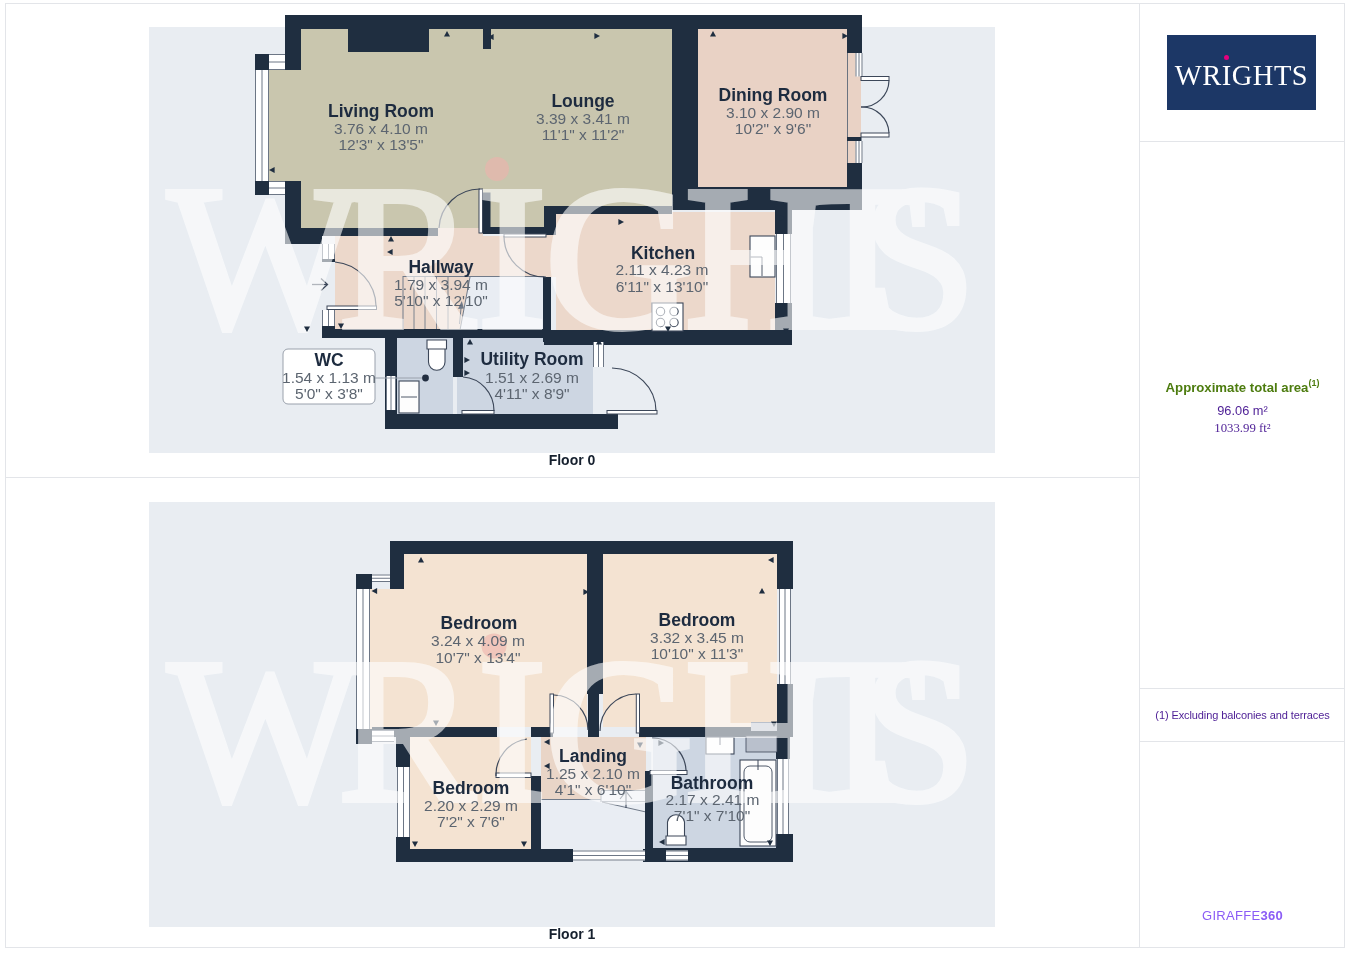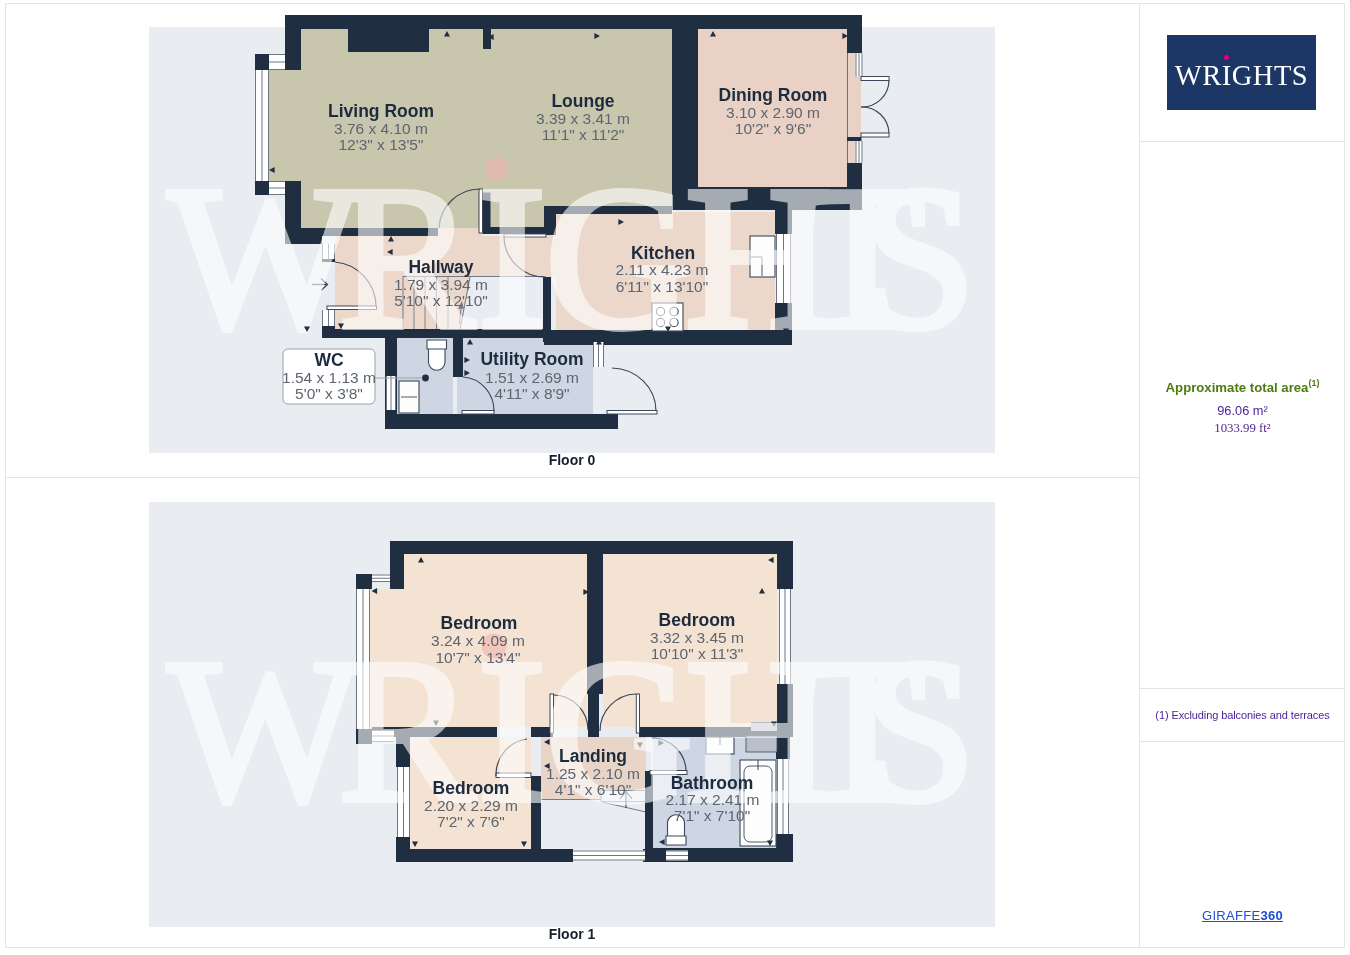--- a/index.html
+++ b/index.html
@@ -484,14 +484,14 @@
 
   <div class="abs" style="left:1224px;top:55px;width:5px;height:5px;border-radius:50%;background:#e6007e;"></div>
 
   <div class="abs" style="left:1140px;top:378px;width:205px;text-align:center;font-size:13.2px;font-weight:bold;color:#4d7c0f;">Approximate total area<span style="font-size:9px;vertical-align:6px;font-weight:bold;">(1)</span></div>
   <div class="abs sbtxt" style="left:1140px;top:403px;width:205px;text-align:center;font-size:12.8px;">96.06 m²</div>
   <div class="abs sbtxt" style="left:1140px;top:421px;width:205px;text-align:center;font-size:12.8px;font-family:Liberation Serif, serif;">1033.99 ft²</div>
 
   <div class="abs sbtxt" style="left:1140px;top:709px;width:205px;text-align:center;font-size:11px;letter-spacing:-0.1px;">(1) Excluding balconies and terraces</div>
 
 
-  <div class="abs" style="left:1140px;top:908px;width:205px;text-align:center;font-size:13px;color:#1d4ed8;letter-spacing:0.3px;text-decoration:underline;">GIRAFFE<b>360</b></div>
+  <div class="abs" style="left:1140px;top:908px;width:205px;text-align:center;font-size:13px;color:#8b5cf6;letter-spacing:0.3px;">GIRAFFE<b>360</b></div>
 </div>
 
 </body></html>

